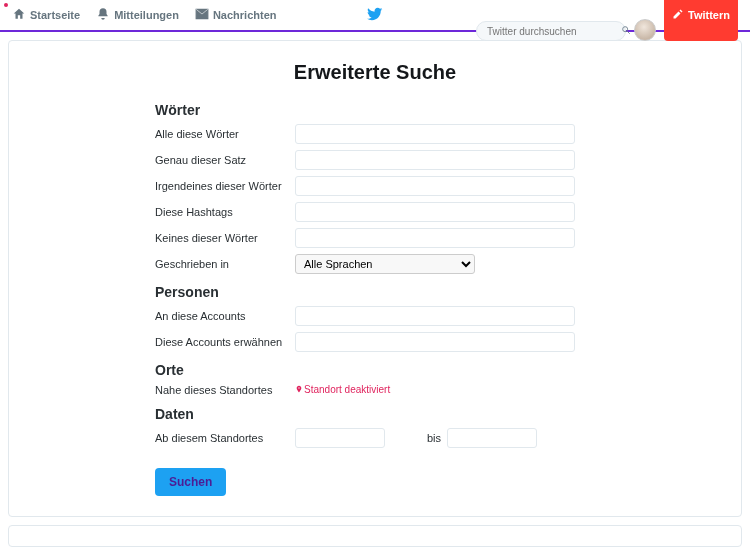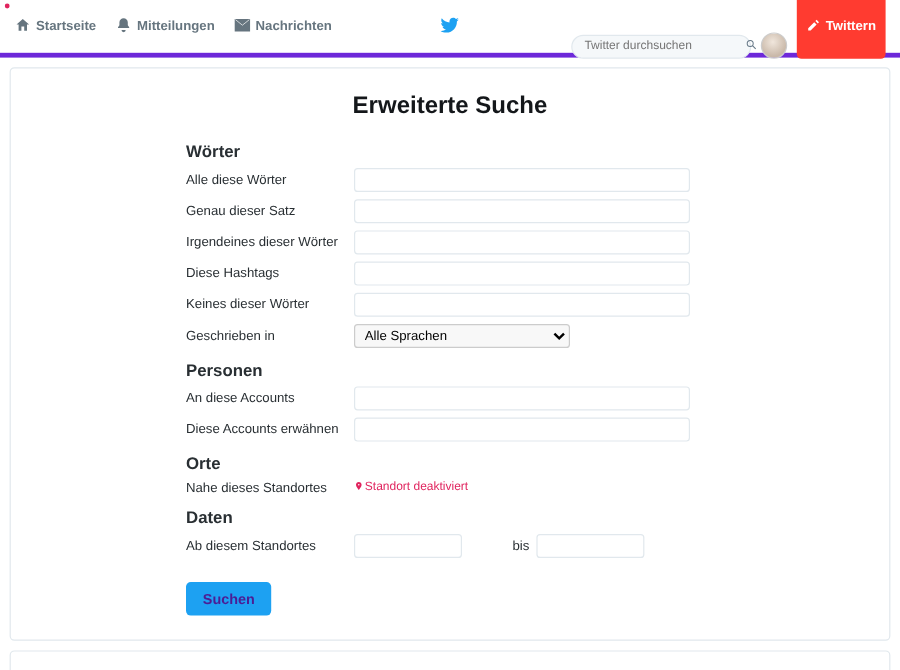--- a/index.html
+++ b/index.html
@@ -5,22 +5,22 @@
   * { box-sizing: border-box; }
   body {
     margin: 0;
     font-family: -apple-system, BlinkMacSystemFont, "Segoe UI", Helvetica, Arial, sans-serif;
     font-size: 13px;
     color: #292f33;
     background: #ffffff;
     width: 750px;
   }
   .topbar {
-    height: 48px;
-    border-bottom: 4px solid #6d28d9;
+    height: 32px;
+    border-bottom: 2px solid #6d28d9;
     display: flex;
     align-items: center;
     padding: 0 12px;
     position: relative;
   }
   .nav-group { display: flex; gap: 16px; align-items: center; }
   .nav-item {
     display: flex;
     align-items: center;
     gap: 4px;

